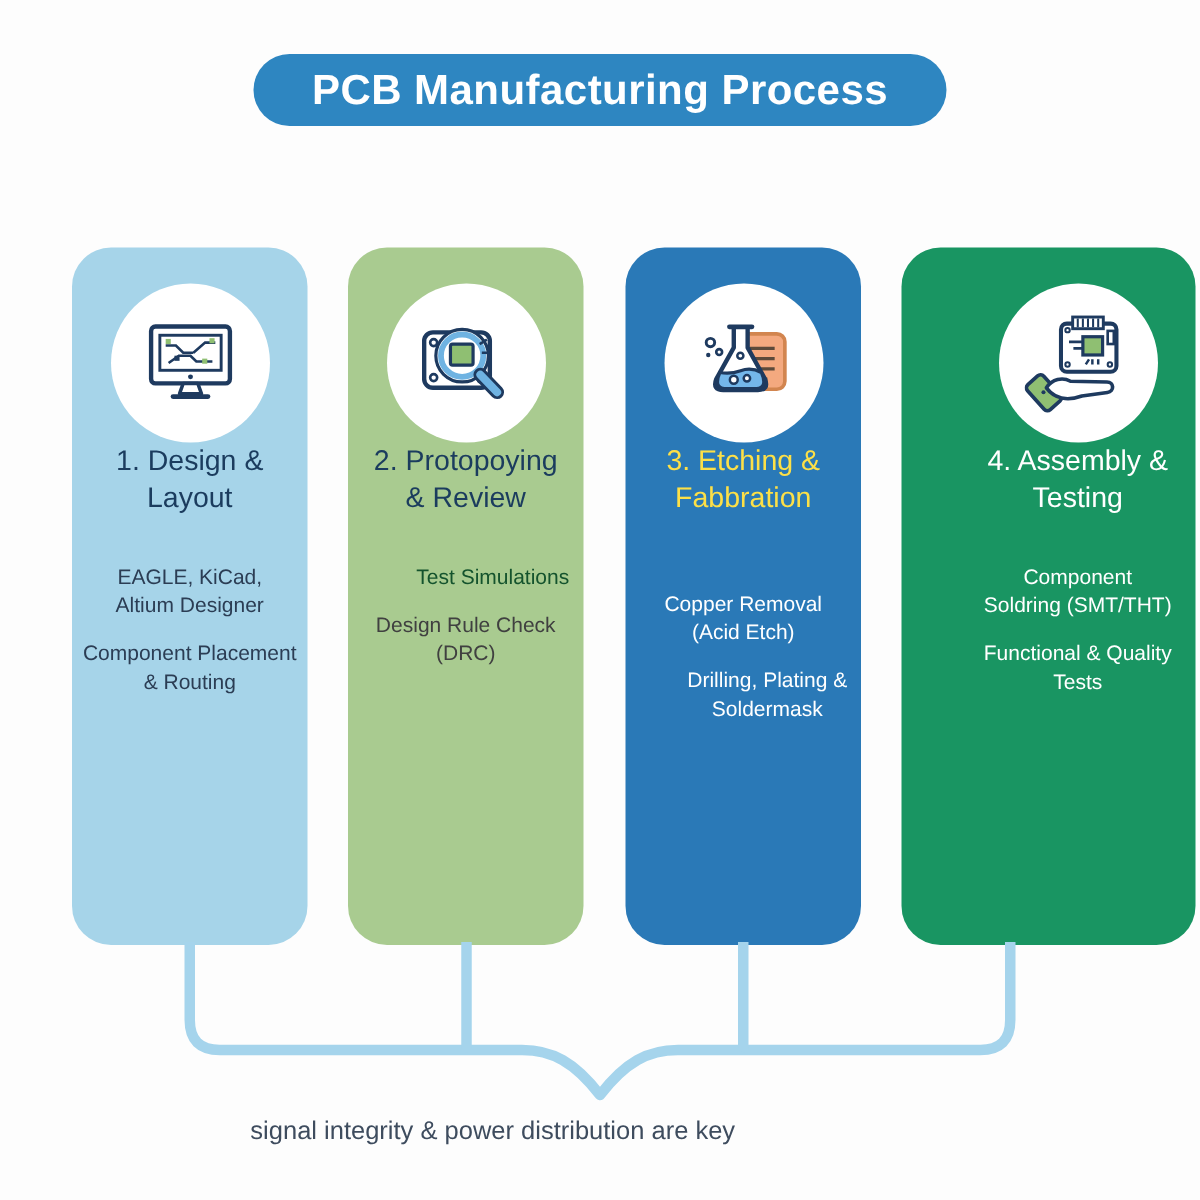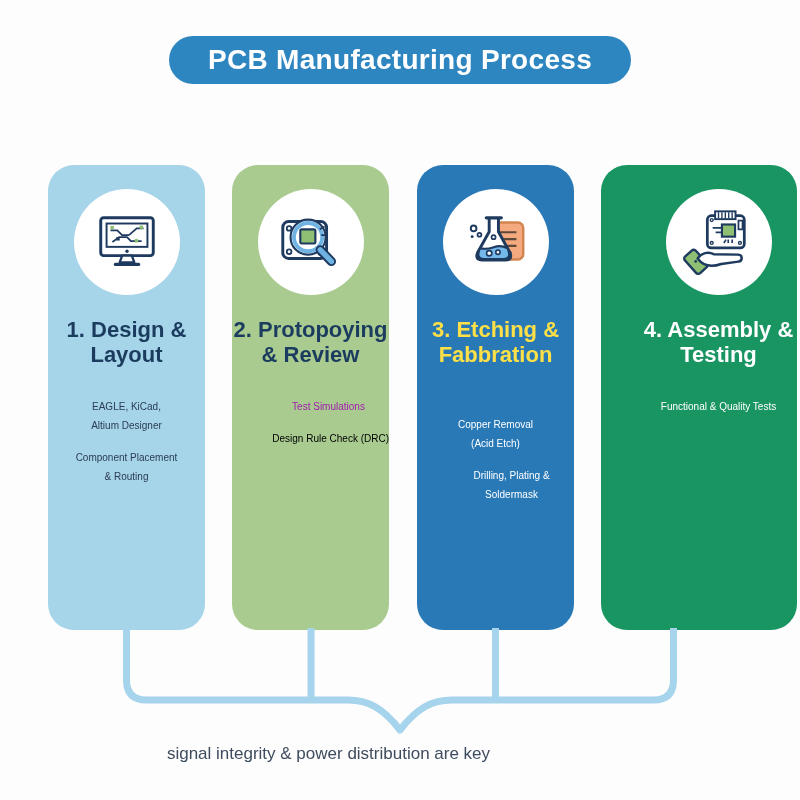--- a/index.html
+++ b/index.html
@@ -20,28 +20,28 @@
   .card--1 { left:48px; }
   .card--2 { left:232px; }
   .card--3 { left:417px; }
   .card--4 { left:601px;padding-left:39px; }
   .icon-circle {
     width:106px; height:106px; border-radius:50%; background:#ffffff;
     margin-top:24px; display:flex; align-items:center; justify-content:center;
     flex:0 0 auto;
   }
   .card-title {
-    margin-top:22px; font-size:22px; font-weight:bold; line-height:25px;
+    font-size:19px; font-weight:normal; line-height:25px;
     text-align:center; white-space:pre-line;
   }
   .card-body {
     margin-top:30px; display:flex; flex-direction:column; gap:13px; width:100%;
   }
   .card-body p {
-    margin:0; font-size:10px; line-height:19px; text-align:center; white-space:pre-line;
+    margin:0; font-size:14px; line-height:19px; text-align:center; white-space:pre-line;
   }
   .connector-svg { position:absolute; left:0; top:628px; }
   .footer-note {
     position:absolute; left:0; top:744px; width:657px;
     text-align:center; font-size:17px; color:#3e4c5e;
   }
 </style>
 </head>
 <body>
 
@@ -85,22 +85,22 @@
         <circle cx="34" cy="32" r="14.5" fill="none" stroke="#6fb3e2" stroke-width="4"></circle>
         <rect x="26" y="24" width="15.5" height="14.5" rx="1.5" fill="#8fbf72" stroke="#1e3a5f" stroke-width="2.2"></rect>
         <path d="M46 24 l5 -3 M47.5 30 h5" fill="none" stroke="#1e3a5f" stroke-width="1.8"></path>
         <line x1="46.5" y1="45" x2="58" y2="57" stroke="#1e3a5f" stroke-width="9.5" stroke-linecap="round"></line>
         <line x1="46.5" y1="45" x2="58" y2="57" stroke="#6fb3e2" stroke-width="5.5" stroke-linecap="round"></line>
       </svg>
     </div>
     <div class="card-title" style="color: rgb(27, 60, 94);">2. Protopoying
 &amp; Review</div>
     <div class="card-body">
-      <p style="color: #a21caf; padding-left: 36px;">Test Simulations</p>
-      <p style="color: #000000; text-align: right;">Design Rule Check (DRC)</p>
+      <p style="color: #14532d; padding-left: 36px;">Test Simulations</p>
+      <p style="color: #404040;">Design Rule Check (DRC)</p>
     </div>
   </div>
 
   <div class="card card--3" style="background-color: rgb(42, 121, 183);">
     <div class="icon-circle">
       <svg width="72" height="72" viewBox="0 0 74 74">
         <rect x="34" y="17" width="31" height="38" rx="5.5" fill="#f4a97f" stroke="#d2854f" stroke-width="2.5"></rect>
         <path d="M41 27 h17 M41 34 h17 M41 41 h17 M41 48 h12" fill="none" stroke="#5d4a3a" stroke-width="2.2"></path>
         <path d="M30 13 v13.5 L18 48 q-2.8 7.5 4.8 7.5 h23.8 q7.6 0 4.8 -7.5 L39.5 26.5 V13" fill="#ffffff" stroke="#1e3a5f" stroke-width="3" stroke-linejoin="round"></path>
         <path d="M27 12.2 h15.5" fill="none" stroke="#1e3a5f" stroke-width="3.2" stroke-linecap="round"></path>
@@ -139,20 +139,22 @@
         <g transform="rotate(-42 13 57)">
           <rect x="5.5" y="46" width="15" height="23" rx="3" fill="#8fbf72" stroke="#1e3a5f" stroke-width="2.5"></rect>
         </g>
         <circle cx="13" cy="57" r="1.4" fill="#1e3a5f"></circle>
         <path d="M15 54 c4 -6 11 -7.5 16.5 -4.5 l25 0.5 c5 0 5.2 6.5 0.3 7.2 l-17.5 2.4 c-9.5 3.4 -18.5 2.2 -24.3 -5.6 z" fill="#ffffff" stroke="#1e3a5f" stroke-width="2.5" stroke-linejoin="round"></path>
       </svg>
     </div>
     <div class="card-title" style="color: rgb(255, 255, 255);">4. Assembly &amp;
 Testing</div>
     <div class="card-body">
+      <p style="color: rgb(255, 255, 255);">Component
+Soldring (SMT/THT)</p>
       <p style="color: rgb(255, 255, 255);">Functional &amp; Quality Tests</p>
     </div>
   </div>
 
   <svg class="connector-svg" width="800" height="122" viewBox="0 0 800 122">
     <path d="M126.5 0 L126.5 52 Q126.5 72 146.5 72 L348 72 C368 72 383 80 400 102 C417 80 432 72 452 72 L653.5 72 Q673.5 72 673.5 52 L673.5 0" fill="none" stroke="#a5d4ec" stroke-width="7" stroke-linecap="round" stroke-linejoin="round"></path>
     <path d="M311 0 V70" fill="none" stroke="#a5d4ec" stroke-width="7" stroke-linecap="round"></path>
     <path d="M495.5 0 V70" fill="none" stroke="#a5d4ec" stroke-width="7" stroke-linecap="round"></path>
   </svg>
 

